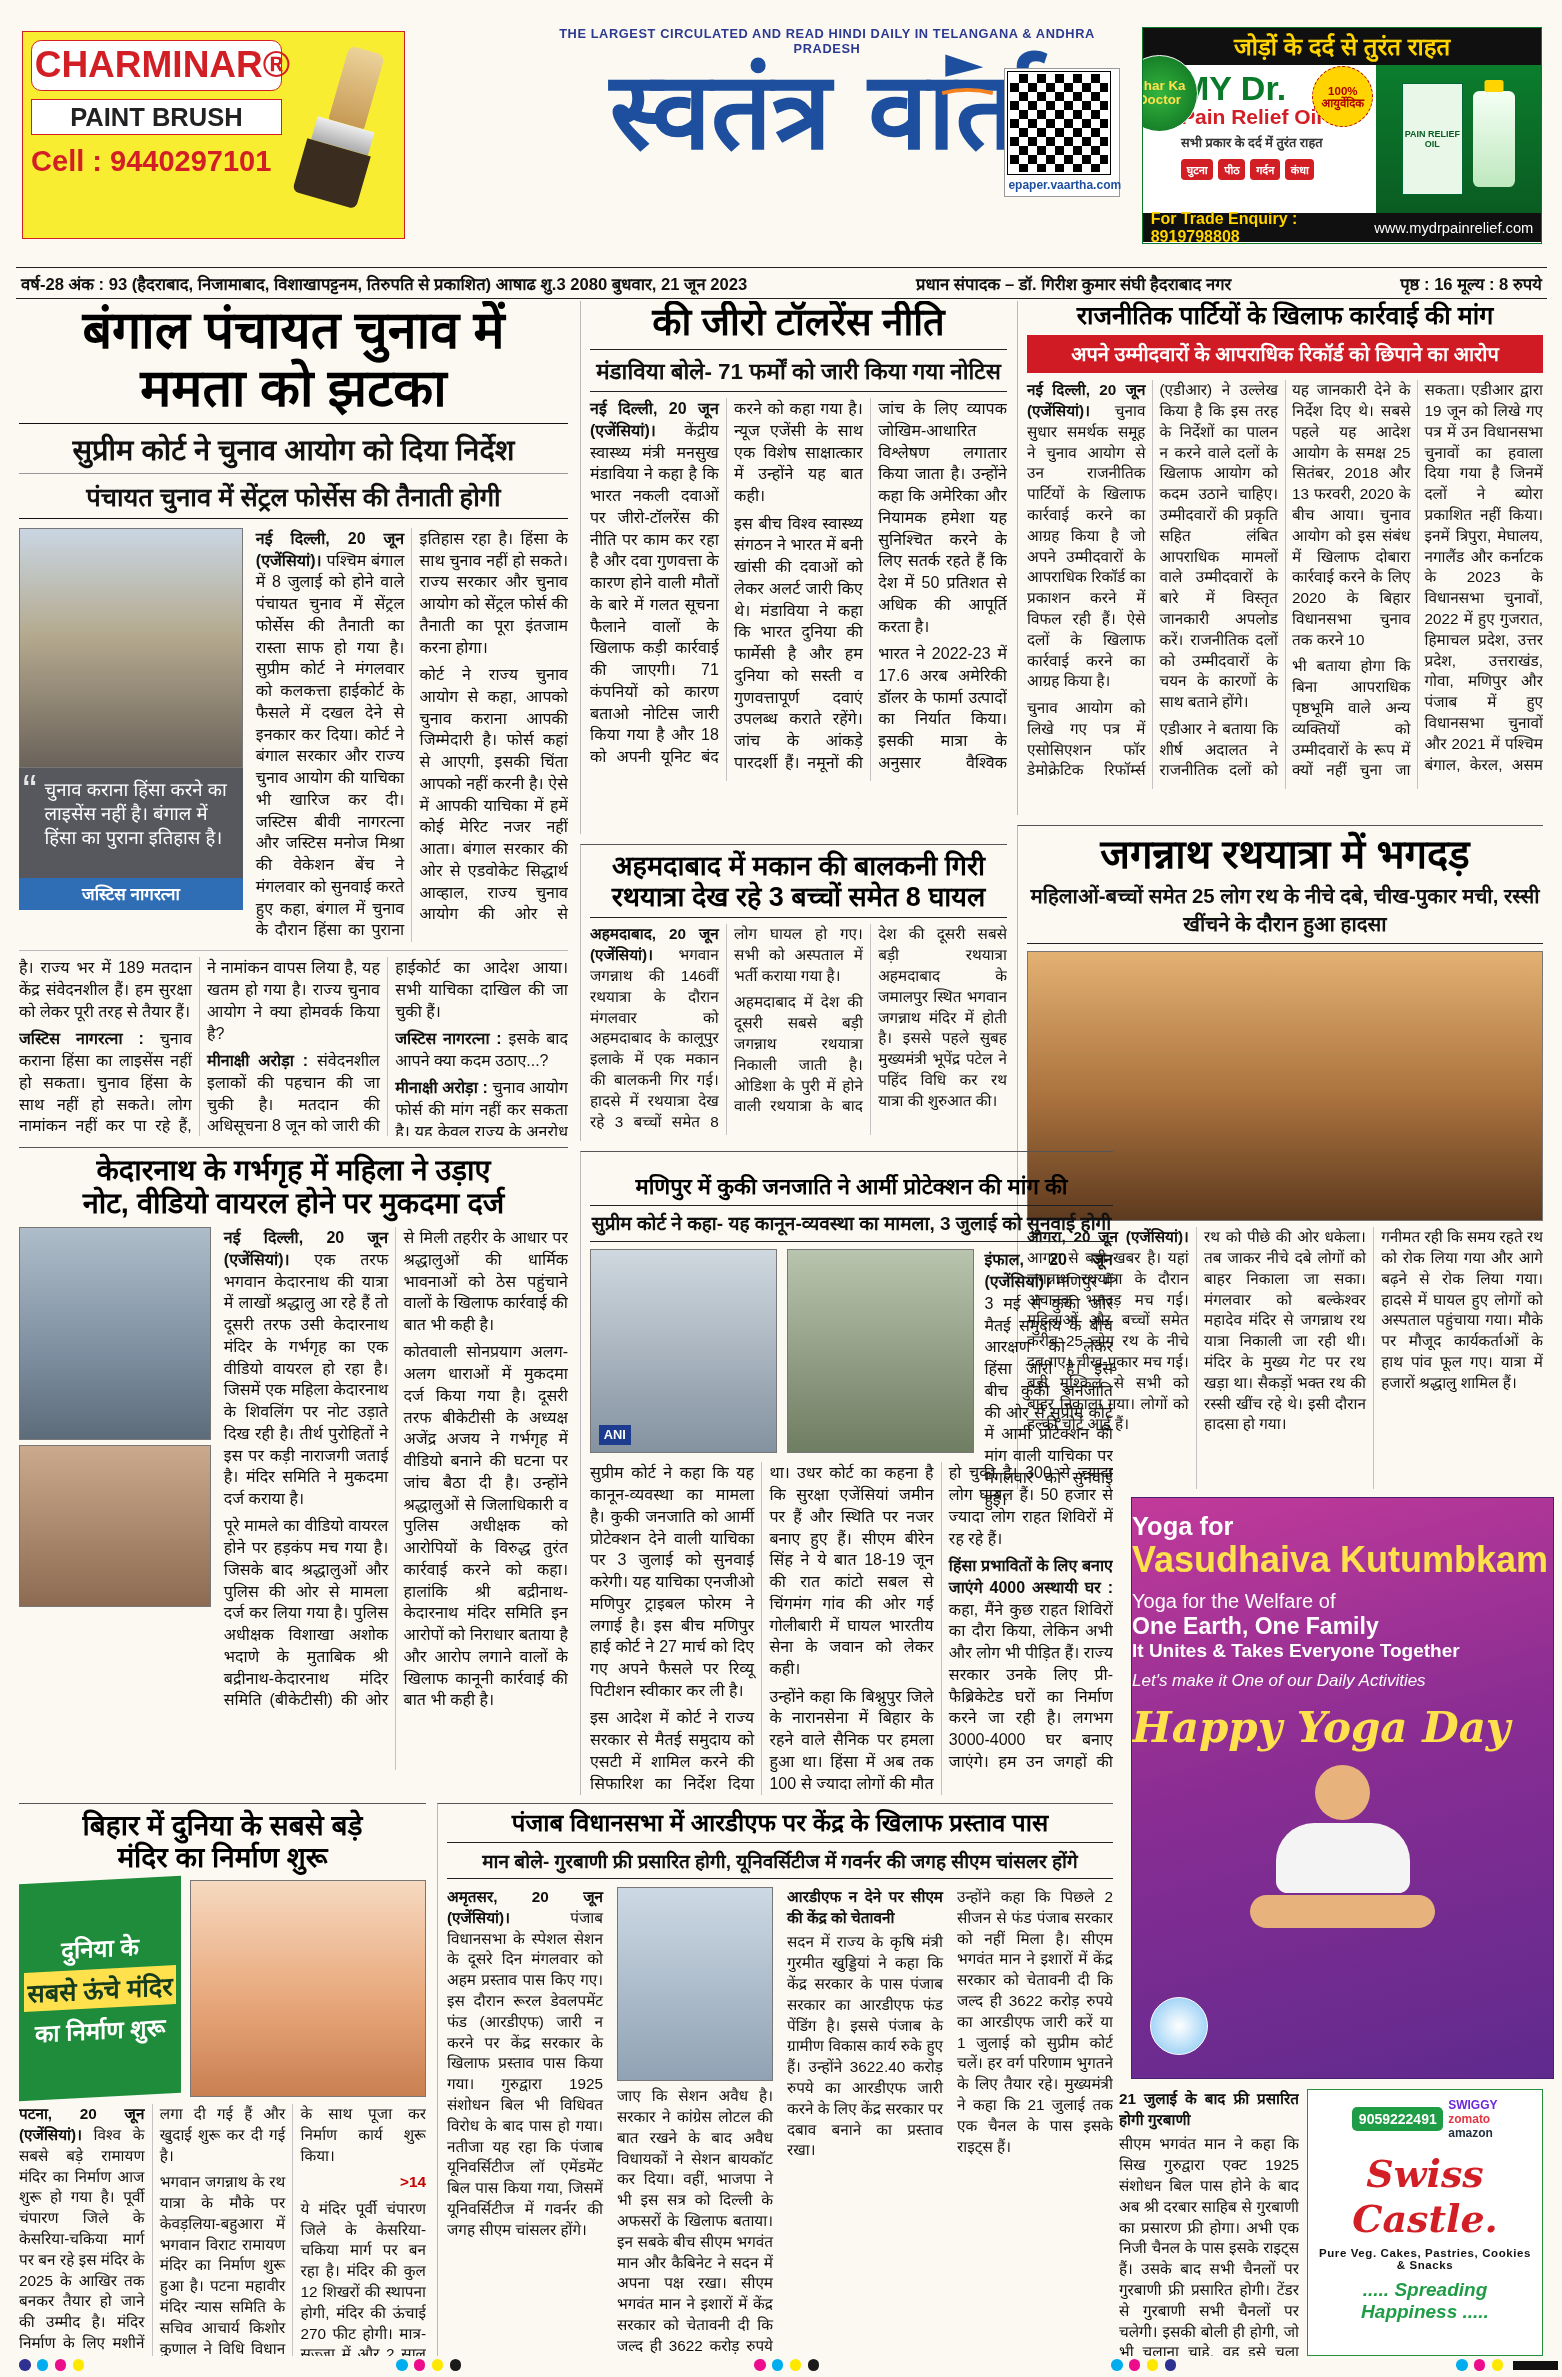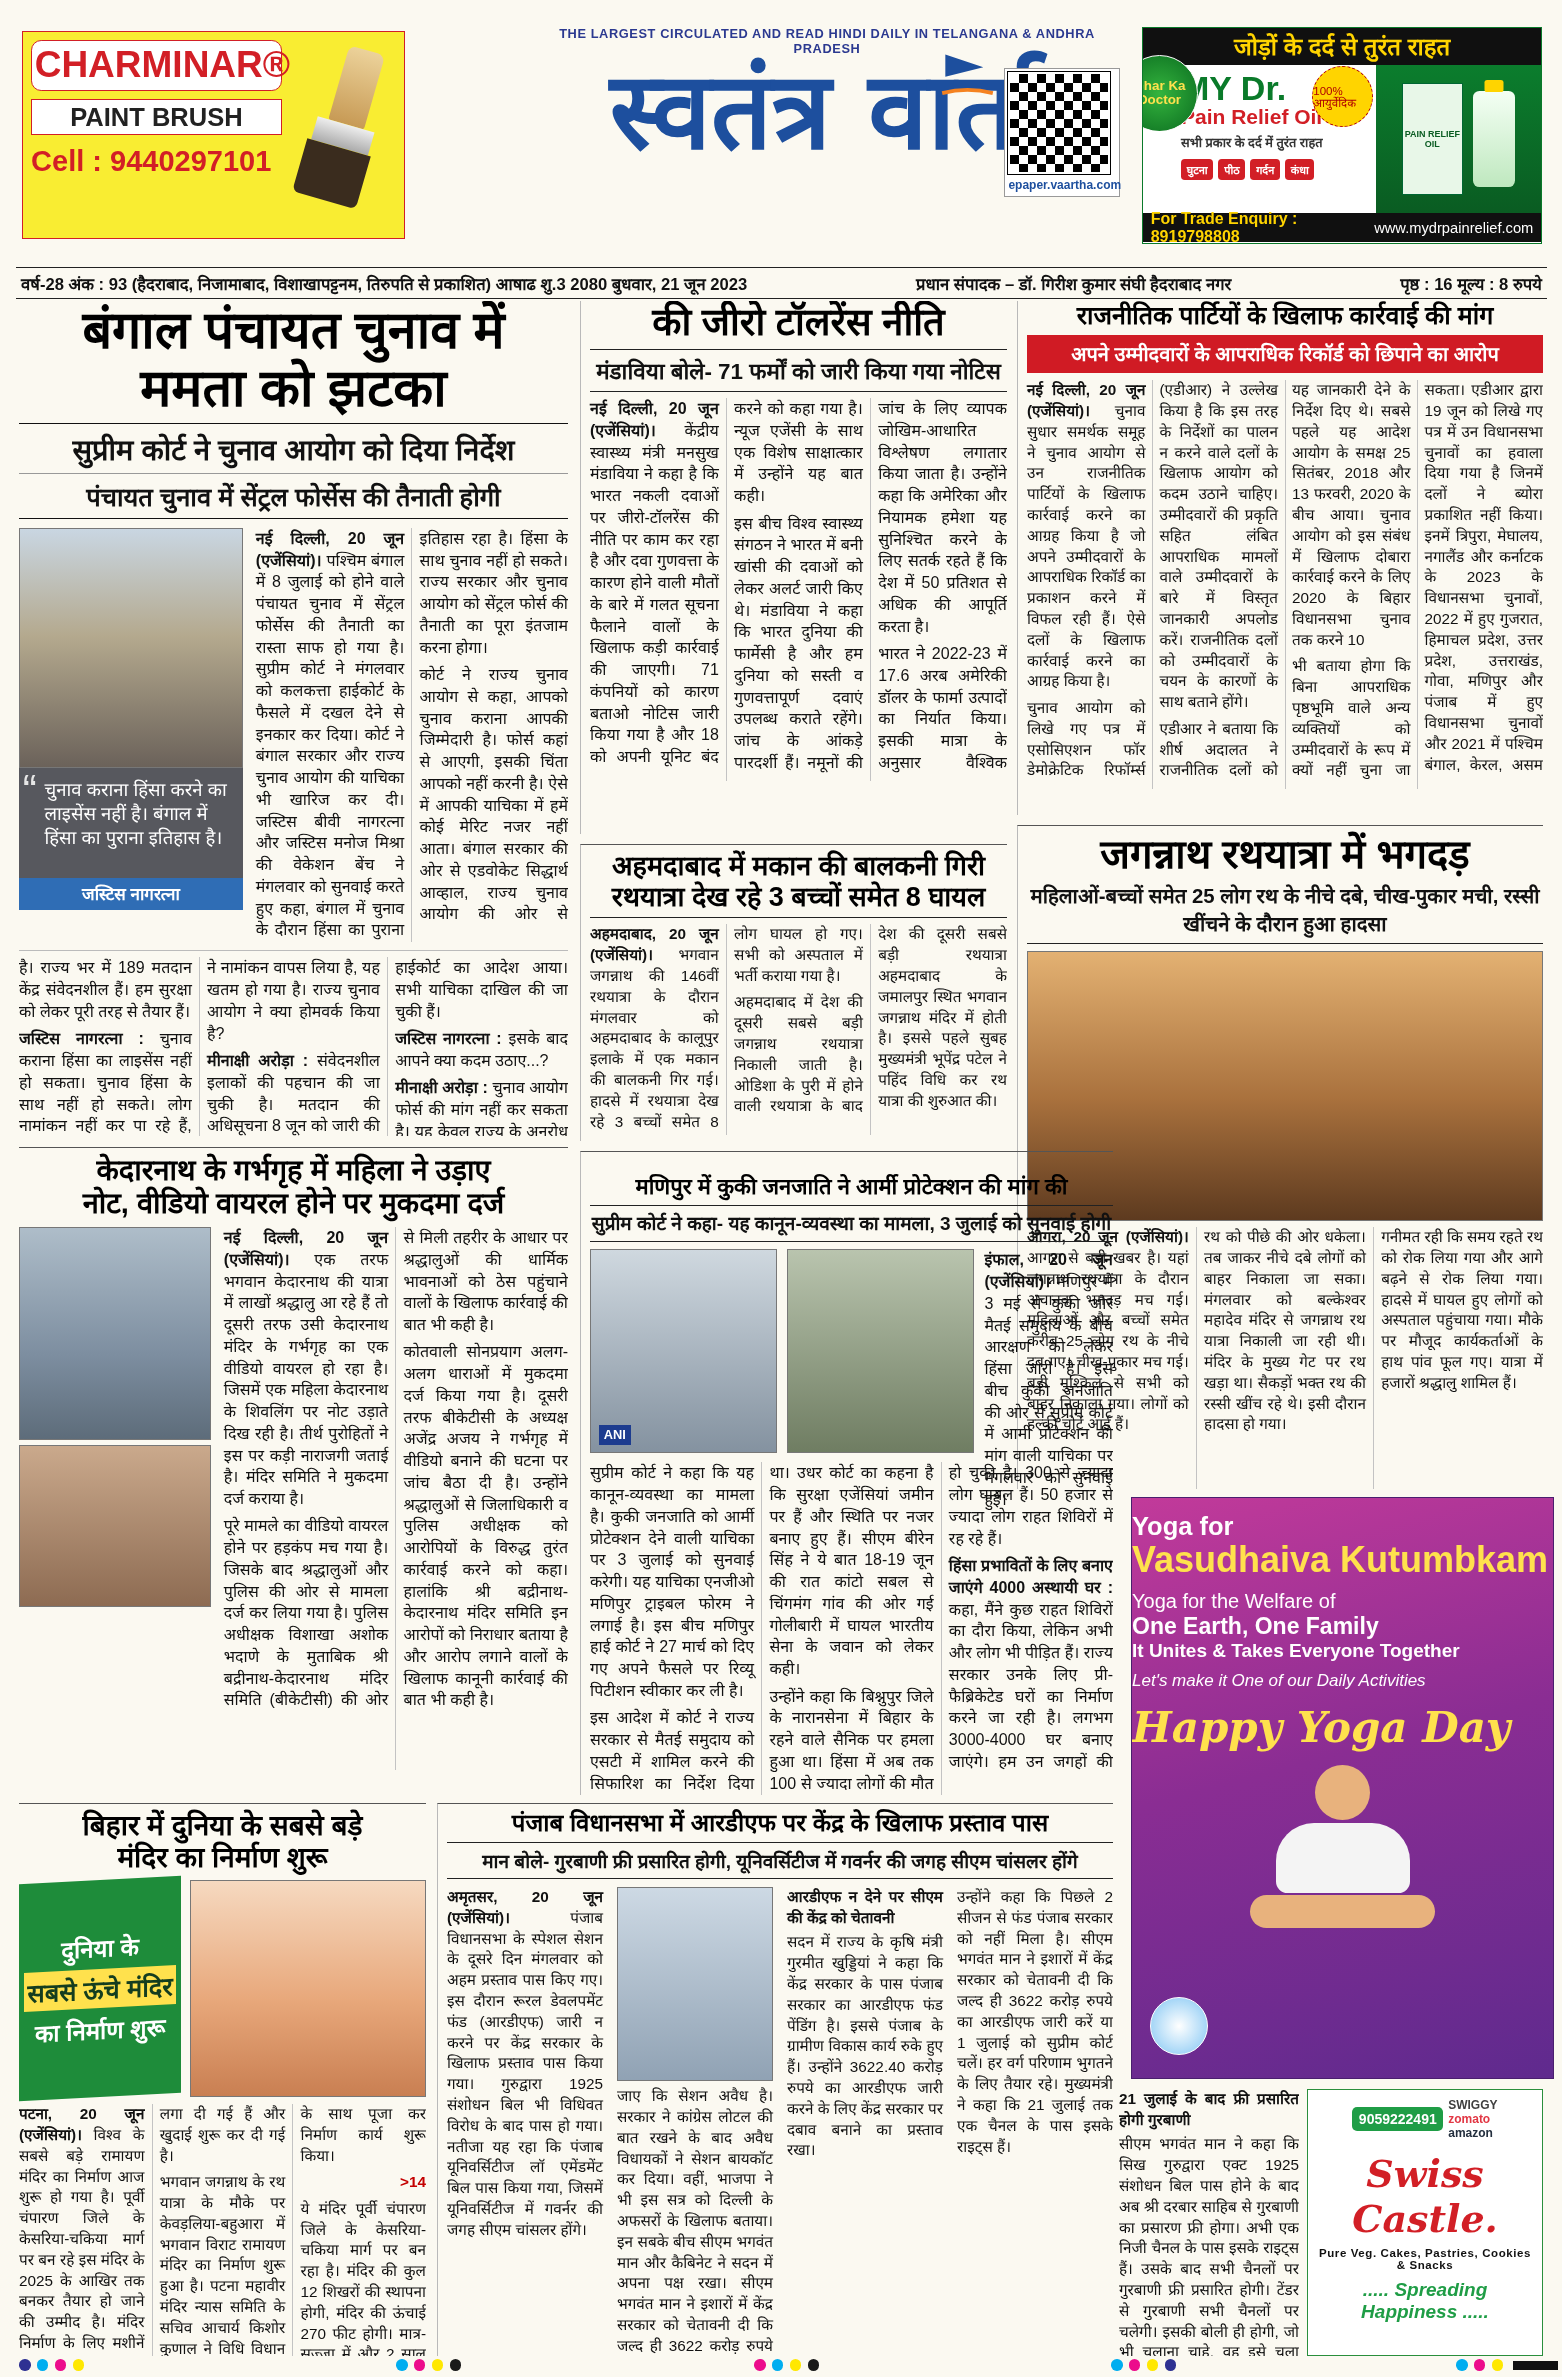--- a/index.html
+++ b/index.html
@@ -31,22 +31,22 @@
   .ad-mydr{left:1142px;top:27px;width:400px;height:217px;background:#fff;border:1.3px solid #0a7a2a;}
   .md-top{background:#101010;color:#ffd400;font-size:24px;font-weight:800;text-align:center;height:37px;line-height:37px;}
   .md-mid{display:flex;height:148px;}
   .md-left{flex:1.15;padding:6.4px 5.1px 5.1px 38px;position:relative;}
   .md-brand{color:#0a7a2a;font-weight:800;font-size:34px;line-height:1;}
   .md-sub{color:#d21f26;font-weight:800;font-size:21px;}
   .md-note{font-size:12.8px;font-weight:bold;color:#333;margin-top:3.8px;}
   .md-parts{display:flex;gap:5.1px;margin-top:7.7px;}
   .md-part{background:#d21f26;color:#fff;font-size:11px;font-weight:bold;padding:3.2px 5.7px;border-radius:3.8px;}
   .badge-100{position:absolute;right:2.6px;top:1.3px;width:59px;height:59px;border-radius:50%;background:#ffd400;
-             color:#b00000;font-weight:400;font-size:11.5px;display:flex;align-items:center;justify-content:center;
-             border:1.9px dashed #b00000;line-height:1.05;}
+             color:#b00000;font-weight:700;font-size:11.5px;display:flex;align-items:center;justify-content:center;
+             text-align:center;border:1.9px dashed #b00000;line-height:1.05;}
   .md-right{flex:1;background:linear-gradient(#0b7d2d,#0a5c22);display:flex;align-items:center;justify-content:center;gap:10.2px;}
   .md-box{width:59px;height:110px;background:#e8f7e8;border:1.3px solid #063;display:flex;align-items:center;justify-content:center;
           font-size:9px;font-weight:800;color:#0a5c22;text-align:center;}
   .md-bottle{width:42px;height:96px;background:linear-gradient(#f4fff4,#bfe8bf);border-radius:6.4px;position:relative;}
   .md-cap{position:absolute;left:50%;top:-11.5px;transform:translateX(-50%);width:19px;height:12.8px;background:#ffd400;border-radius:2.6px;}
   .md-bot{background:#101010;height:29px;display:flex;justify-content:space-between;align-items:center;padding:0 7.7px;}
   .md-enq{color:#ffd400;font-weight:bold;font-size:16px;}
   .md-site{color:#fff;font-size:14.7px;}
   .ghar{position:absolute;left:-22px;top:-10.2px;width:75px;height:75px;border-radius:50%;
         background:radial-gradient(#34b43e,#0a6b1f);color:#ffe14d;font-size:13.4px;font-weight:800;
@@ -157,21 +157,21 @@
   .yg-boy .torso{width:134px;height:70px;background:#f4f4f4;border-radius:38px 38px 11.5px 11.5px;margin:3.8px auto 0;}
   .yg-boy .legs{width:185px;height:33px;background:#e8b27d;border-radius:16.6px;margin:1.3px auto 0;}
   .yg-emblem{position:absolute;left:18px;bottom:23px;width:56px;height:56px;border-radius:50%;
              background:radial-gradient(#ffffff,#7ec4f3);border:1.9px solid #fff;}
 
   
   .ad-swiss{left:1307px;top:2089px;width:236px;height:267px;background:#fff;border:1.3px solid #2a8f3c;padding:7.7px;text-align:center;}
   .sw-strip{display:flex;gap:5.1px;align-items:center;justify-content:center;}
   .sw-phone{background:#1f9d46;color:#fff;font-size:14px;font-weight:800;padding:3.8px 6.4px;border-radius:5.1px;}
   .sw-partners{display:flex;flex-direction:column;align-items:flex-start;font-size:12px;font-weight:800;line-height:1.2;}
-  .p-swiggy{color:#404040;} .p-zomato{color:#e23744;} .p-amazon{color:#232f3e;}
+  .p-swiggy{color:#6d28d9;} .p-zomato{color:#e23744;} .p-amazon{color:#232f3e;}
   .sw-brand{color:#d21f26;font-size:38px;font-style:italic;font-weight:800;margin-top:10.2px;
             font-family:"DejaVu Serif","Liberation Serif",serif;}
   .sw-tag{font-size:11.5px;font-weight:800;letter-spacing:0.6px;margin-top:6.4px;color:#111;}
   .sw-tag2{color:#1f9d46;font-size:19px;font-weight:bold;font-style:italic;margin-top:7.7px;}
 
   
   .regmarks{position:absolute;left:0;top:2358px;width:1563px;height:16.6px;}
   .rg{position:absolute;display:flex;gap:6.4px;top:1.3px;}
   .dot{width:11.5px;height:11.5px;border-radius:50%;}
   .dc{background:#00aef0;} .dm{background:#ec0c8c;} .dy{background:#ffe800;} .dk{background:#1a1a1a;} .db{background:#2e3192;}

